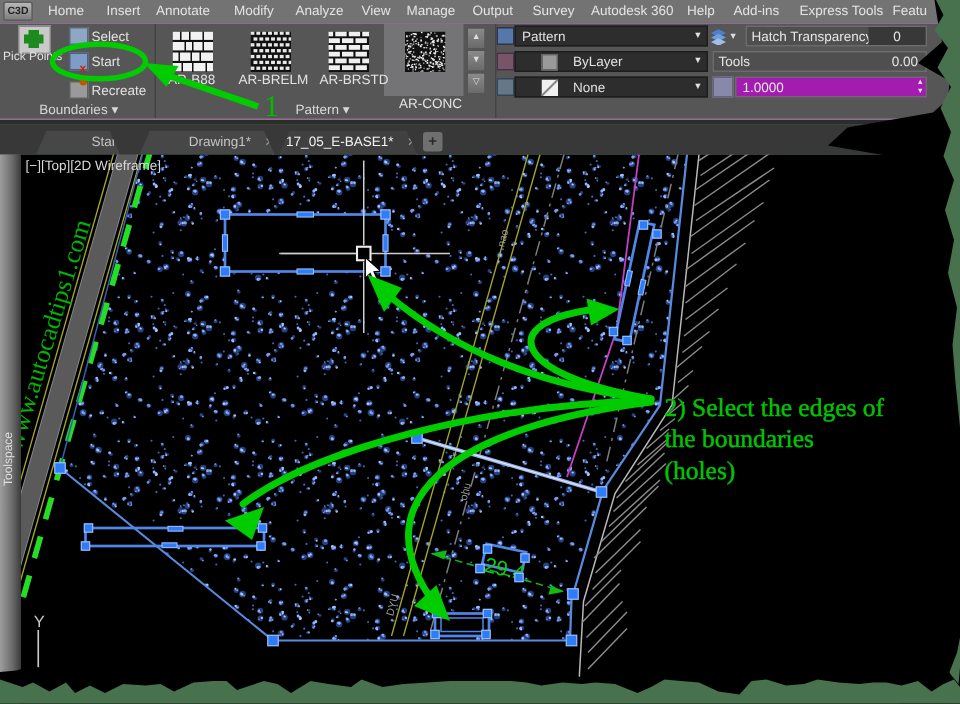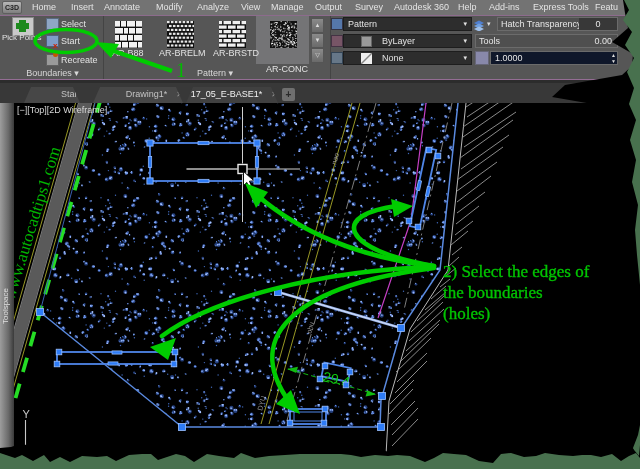--- a/index.html
+++ b/index.html
@@ -410,21 +410,21 @@
         <path d="M1,10 L6,7.5 L11,10 L6,12.5 Z" fill="#9fbfe8"></path>
       </svg></div>
 <div style="position:absolute;left:487px;top:20px;color:#ddd;font-size:7px">▾</div>
 <div class="fld" style="left:497px;top:17px;width:119px;height:12px">
  <span style="margin-left:3px;line-height:12px">Hatch Transparency</span>
  <span style="position:absolute;right:0;top:0;width:38px;height:12px;background:#383838;text-align:center;line-height:12px">0</span></div>
 <div class="fld" style="left:475px;top:34px;width:141px;height:12px">
  <span style="margin-left:3px;line-height:12px">Tools</span>
  <span style="position:absolute;right:5px;top:0;line-height:12px">0.00</span></div>
 <div style="position:absolute;left:475px;top:51px;width:12px;height:12px;background:#88a;border:1px solid #667"></div>
-<div class="fld" style="left:490px;top:51px;width:126px;height:12px;background:#0f172a">
+<div class="fld" style="left:490px;top:51px;width:126px;height:12px;background:#a21caf">
  <span style="margin-left:4px;line-height:12px">1.0000</span>
  <span style="position:absolute;right:1px;top:0px;font-size:5px;color:#ddd;line-height:6px">▲<br>▼</span></div>
 <div class="ribbonsep"></div>
 <div class="ribbonsub"></div>
 
 <div class="tabbar"></div>
 <div class="tab" style="left:24px;width:56px">Start</div>
 <div class="tab" style="left:93px;width:90px">Drawing1*<span class="tabx">✕</span></div>
 <div class="tab" style="left:186px;width:92px;background:#404040;color:#f2f2f2">17_05_E-BASE1*<span class="tabx">✕</span></div>
 <div style="position:absolute;left:282px;top:88px;width:13px;height:13px;background:#6f6f6f;border-radius:2px;color:#2a2a2a;font-size:10px;font-weight:bold;text-align:center;line-height:13px">+</div>

